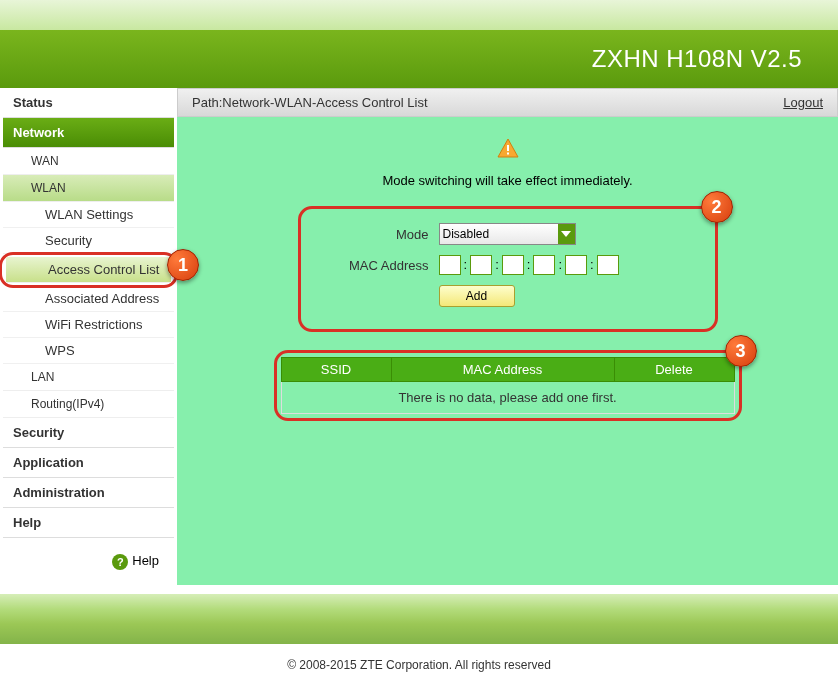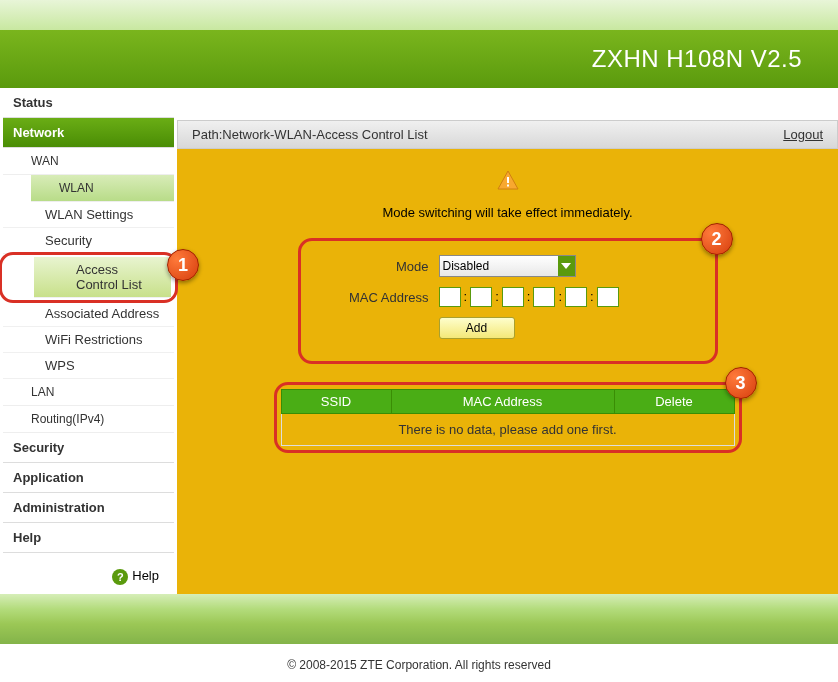--- a/index.html
+++ b/index.html
@@ -7,26 +7,26 @@
 .frame { background: #fff; width: 838px; height: 682px; position: relative; }
 .header-top { height: 30px; background: linear-gradient(to bottom, #e8f5d8, #c8e8a0); }
 .header-main { height: 58px; background: linear-gradient(to bottom, #7ab51d, #5a9a0d); display: flex; align-items: center; justify-content: flex-end; padding-right: 36px; }
 .brand { color: #fff; font-size: 24px; font-weight: normal; letter-spacing: 0.5px; }
 .content { display: flex; }
 .sidebar { width: 177px; background: #fff; padding: 0 3px; }
 .nav-item { padding: 7px 10px; border-bottom: 1px solid #ddd; font-size: 13px; color: #333; cursor: pointer; }
 .nav-item.bold { font-weight: bold; }
 .nav-item.active-section { background: linear-gradient(to bottom, #6aad15, #4a8d05); color: #fff; font-weight: bold; }
 .nav-sub { padding: 6px 10px 6px 28px; font-size: 12px; color: #333; border-bottom: 1px solid #eee; cursor: pointer; }
-.nav-sub.selected { background: linear-gradient(to bottom, #d8ecb8, #b8dc88); margin-left: 28px; }
+.nav-sub.selected { background: linear-gradient(to bottom, #d8ecb8, #b8dc88); }
 .nav-sub2 { padding: 5px 10px 5px 42px; font-size: 13px; color: #333; border-bottom: 1px solid #f0f0f0; cursor: pointer; }
-.nav-sub2.selected { background: linear-gradient(to bottom, #e8f4d0, #c8e08a); margin-left: 28px; }
+.nav-sub2.selected { background: linear-gradient(to bottom, #e8f4d0, #c8e08a); }
 .help-row { text-align: right; padding: 15px 15px; font-size: 13px; }
 .help-icon { display: inline-block; width: 16px; height: 16px; background: #5a9a0d; border-radius: 50%; color: #fff; text-align: center; line-height: 16px; font-weight: bold; font-size: 11px; vertical-align: middle; margin-right: 4px; }
-.main { flex: 1; background: #eab308; margin-top: 32px; }
+.main { flex: 1; background: #86efac; }
 .breadcrumb-bar { background: linear-gradient(to bottom, #f0f0f0, #d8d8d8); padding: 6px 14px; display: flex; justify-content: space-between; border: 1px solid #ccc; }
 .breadcrumb { color: #333; }
 .logout { color: #333; text-decoration: underline; cursor: pointer; }
 .main-body { padding: 20px 40px; }
 .notice-row { display: flex; align-items: center; gap: 12px; margin-bottom: 18px; flex-direction: column; }
 .warn-icon { width: 24px; height: 24px; }
 .callout { border: 3px solid #d93025; border-radius: 14px; position: relative; }
 .callout-badge { position: absolute; width: 32px; height: 32px; background: radial-gradient(circle at 30% 30%, #ff7a3a, #d63e0e); border-radius: 50%; display: flex; align-items: center; justify-content: center; color: #fff; font-weight: bold; font-size: 18px; box-shadow: 0 2px 4px rgba(0,0,0,0.4); border: 1px solid #a02000; }
 .form-box { margin: 0 auto 18px; width: 420px; padding: 14px 18px 12px; }
 .form-row { display: flex; align-items: center; margin-bottom: 10px; }

